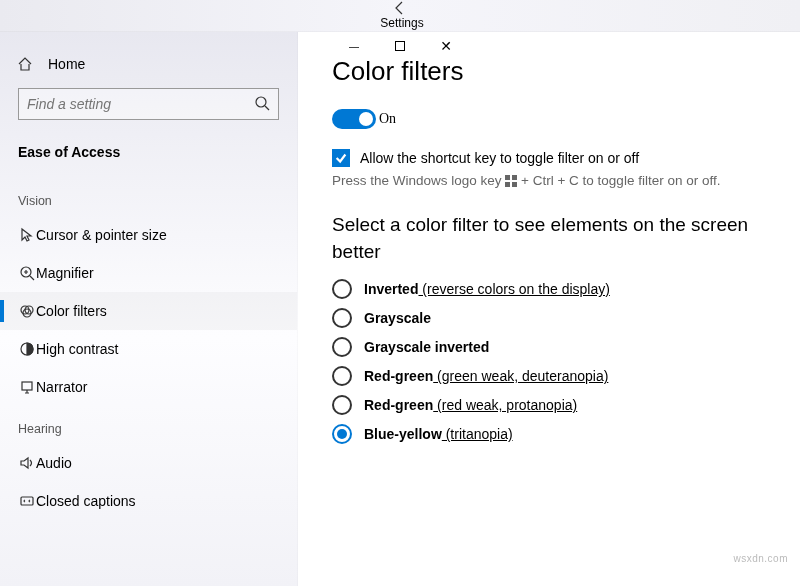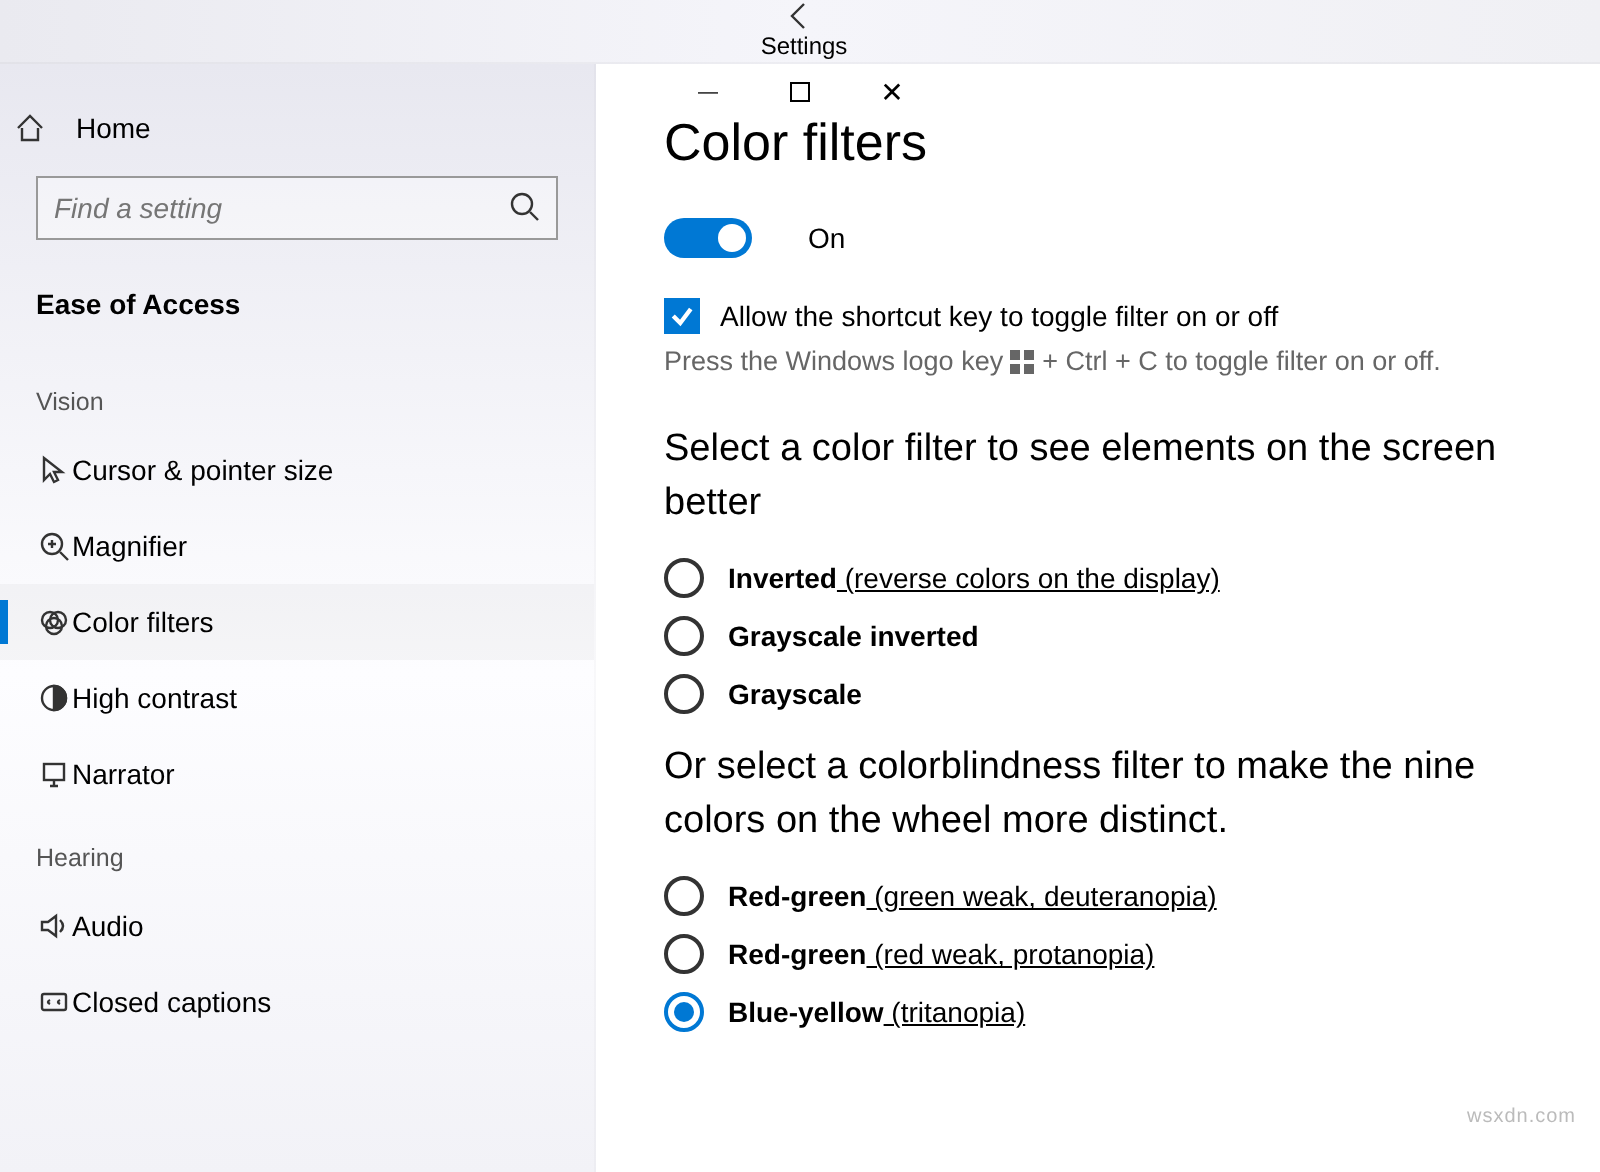--- a/index.html
+++ b/index.html
@@ -30,21 +30,21 @@
     .sysbtns .close-x { font-size:14px; font-weight:300; }
 
     .container { display:flex; height: 554px; }
     .sidebar {
       width: 298px;
       background: linear-gradient(180deg, #e8e8f0, #fdfdff 55%, #f2f2f7);
       border-right: 1px solid rgba(0,0,0,0.02);
       padding-top: 20px;
       overflow: hidden;
     }
-    .home-row { display:flex; align-items:center; gap:14px; padding: 4px 18px 16px 6px; }
+    .home-row { display:flex; align-items:center; gap:14px; padding: 4px 18px 16px 16px; }
     .home-row .icon { width:18px; display:flex; justify-content:center; }
     .home-row span { font-size:14px; }
     .search-box {
       margin: 0 18px 18px 18px;
       height: 32px;
       border:1px solid #999;
       background: rgba(255,255,255,0.4);
       display:flex; align-items:center;
       padding: 0 8px;
       justify-content: flex-end;
@@ -70,21 +70,21 @@
     .nav-item.active { background: rgba(0,0,0,0.03); }
 
     .main {
       flex:1;
       padding: 24px 34px 0 34px;
       overflow-y: auto;
     }
     .main h1 { font-size:26px; font-weight:500; margin-bottom: 22px; }
     .sublabel { font-size:14px; margin-bottom:10px; }
 
-    .toggle-row { display:flex; align-items:center; gap:28px; margin-bottom: 20px; }
+    .toggle-row { display:flex; align-items:center; gap:3px; margin-bottom: 20px; font-family: Liberation Serif, serif; }
     .toggle {
       width:44px; height:20px; border-radius:12px; background:#0078d4;
       position:relative; cursor:pointer;
     }
     .toggle::after { content:""; position:absolute; right:3px; top:3px; width:14px; height:14px; border-radius:50%; background:#fff; }
 
     .checkbox-row { display:flex; align-items:center; gap:10px; margin-bottom:6px; }
     .cbox { width:18px; height:18px; background:#0078d4; display:flex; align-items:center; justify-content:center; }
     .cbox svg { width:14px; height:14px; stroke:#fff; stroke-width:2.5; fill:none;}
     .hint { color:#666; font-size:13.5px; margin-bottom: 24px;}
@@ -254,28 +254,27 @@
     </div>
 
     <div class="instr">Select a color filter to see elements on the screen better</div>
 
     <div class="radio-row">
       <div class="radio"></div>
       <span class="radio-label"><b>Inverted</b><span class="paren"> (reverse colors on the display)</span></span>
     </div>
     <div class="radio-row">
       <div class="radio"></div>
+      <span class="radio-label"><b>Grayscale</b></span>
+    </div>
+    <div class="radio-row">
+      <div class="radio"></div>
       <span class="radio-label"><b>Grayscale inverted</b></span>
     </div>
-    <div class="radio-row">
-      <div class="radio"></div>
-      <span class="radio-label"><b>Grayscale</b></span>
-    </div>
-
-    <div class="instr" style="margin-top:14px;">Or select a colorblindness filter to make the nine colors on the wheel more distinct.</div>
+
 
     <div class="radio-row">
       <div class="radio"></div>
       <span class="radio-label"><b>Red-green</b><span class="paren"> (green weak, deuteranopia)</span></span>
     </div>
     <div class="radio-row">
       <div class="radio"></div>
       <span class="radio-label"><b>Red-green</b><span class="paren"> (red weak, protanopia)</span></span>
     </div>
     <div class="radio-row">

